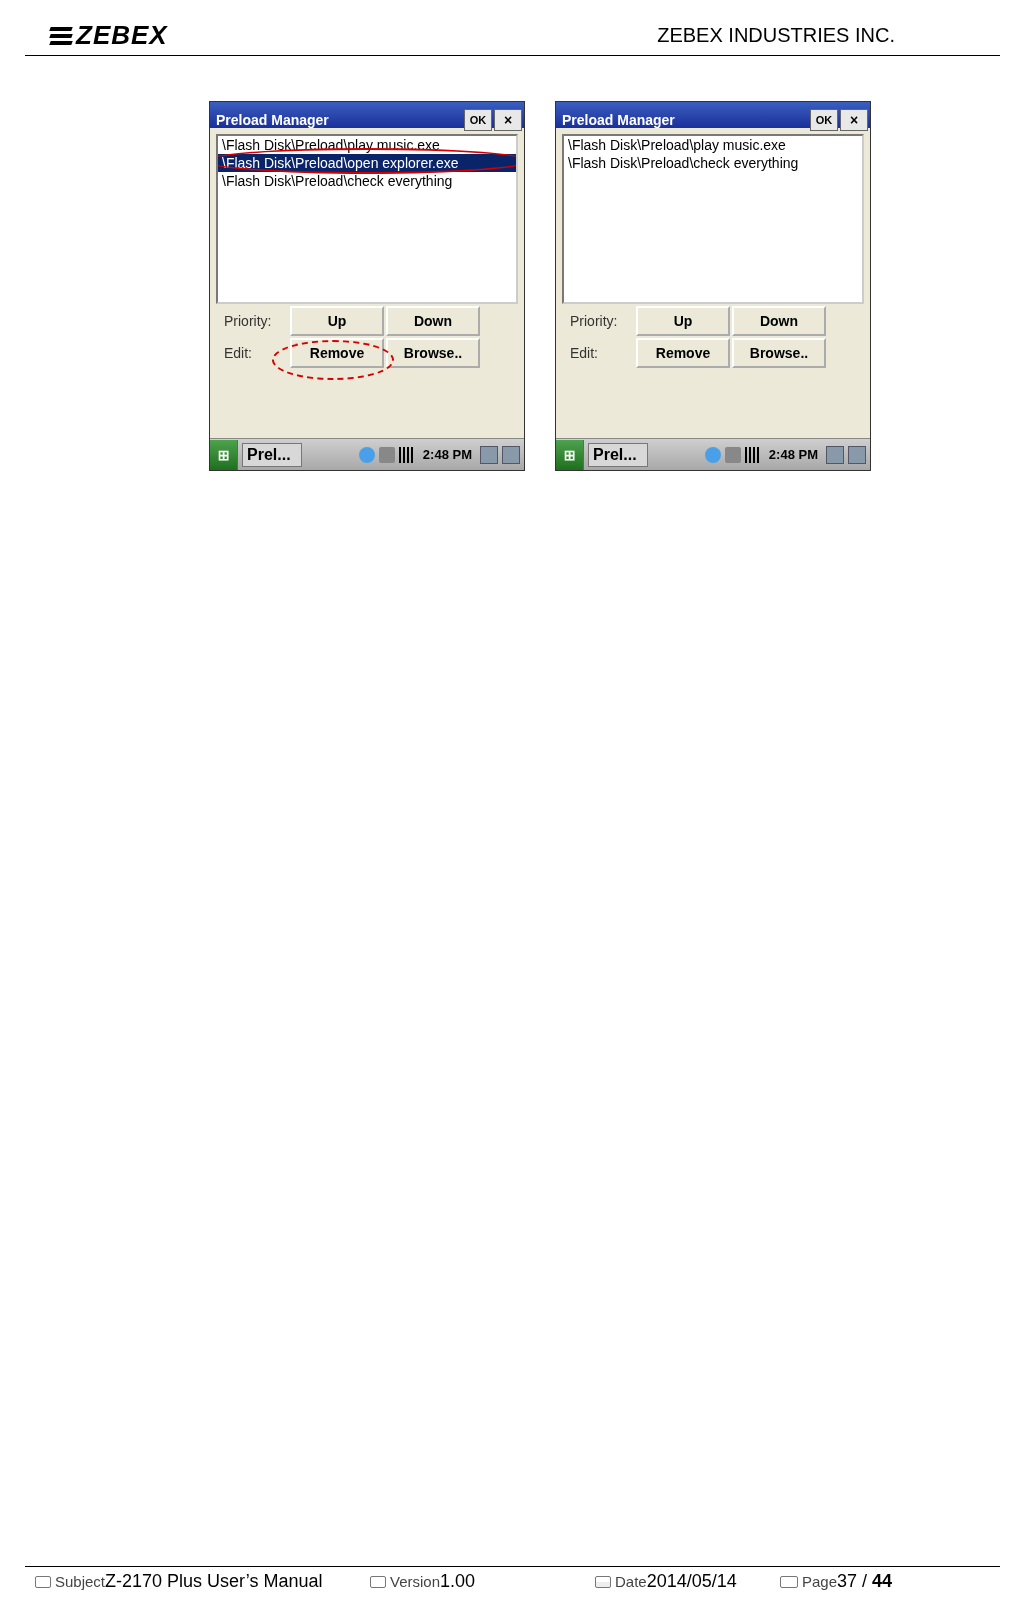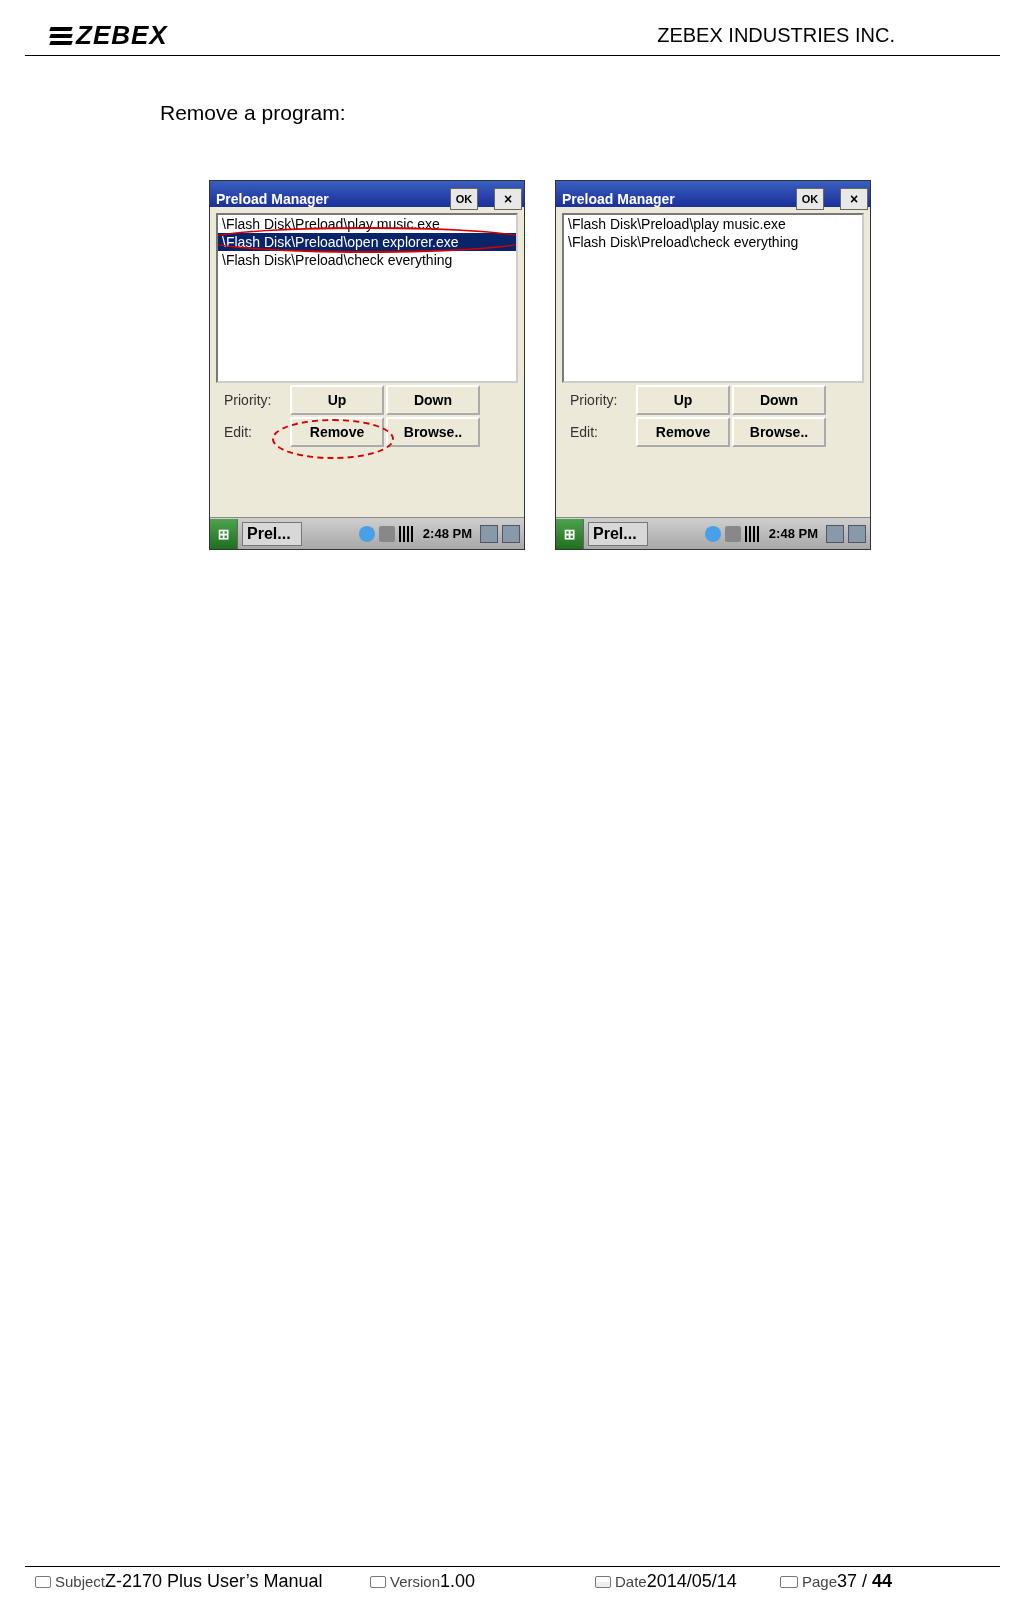--- a/index.html
+++ b/index.html
@@ -83,21 +83,21 @@
     background: #e8e8e8;
     color: #000;
     border: 1px solid #666;
     width: 28px;
     height: 22px;
     display: flex;
     align-items: center;
     justify-content: center;
     font-size: 11px;
     font-weight: bold;
-    margin-left: 16px;
+    margin-left: 2px;
     font-family: Tahoma, sans-serif;
   }
   .titlebar-btn.closebtn { font-size: 14px; }
   .listbox {
     background: #fff;
     border: 2px inset #ccc;
     margin: 6px 6px 0 6px;
     height: 170px;
     font-family: Tahoma, sans-serif;
     font-size: 14px;
@@ -254,21 +254,20 @@
       <span></span>
         <span></span>
         <span></span>
     </span>
     <span>ZEBEX</span>
   </div>
   <div class="company">ZEBEX INDUSTRIES INC.</div>
 </div>
 
 <div class="content">
-  <div class="section-title">Remove a program:</div>
 
   <div class="screens">
 
     <div class="device-screen">
       <div class="titlebar">
         <span class="titlebar-title">Preload Manager</span>
         <span class="titlebar-btn">OK</span>
         <span class="titlebar-btn closebtn">×</span>
       </div>
       <div class="listbox" style="position:relative;">

